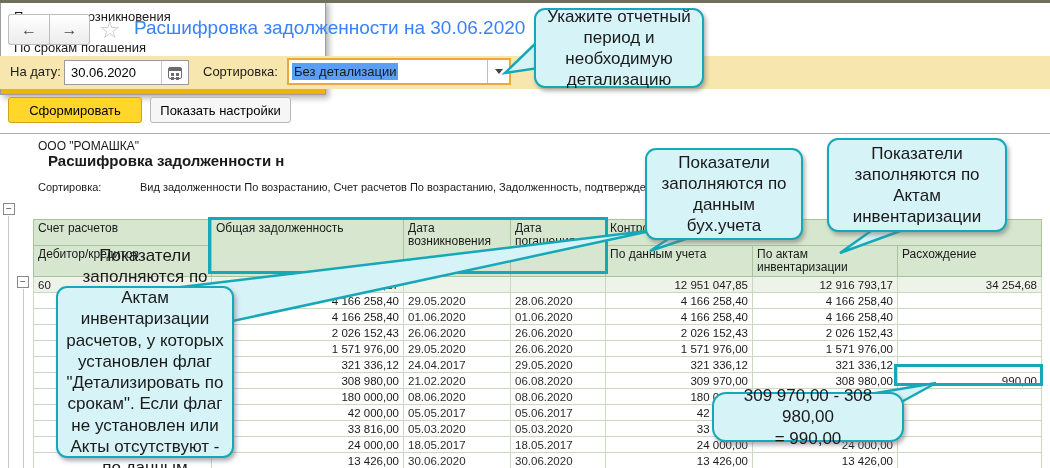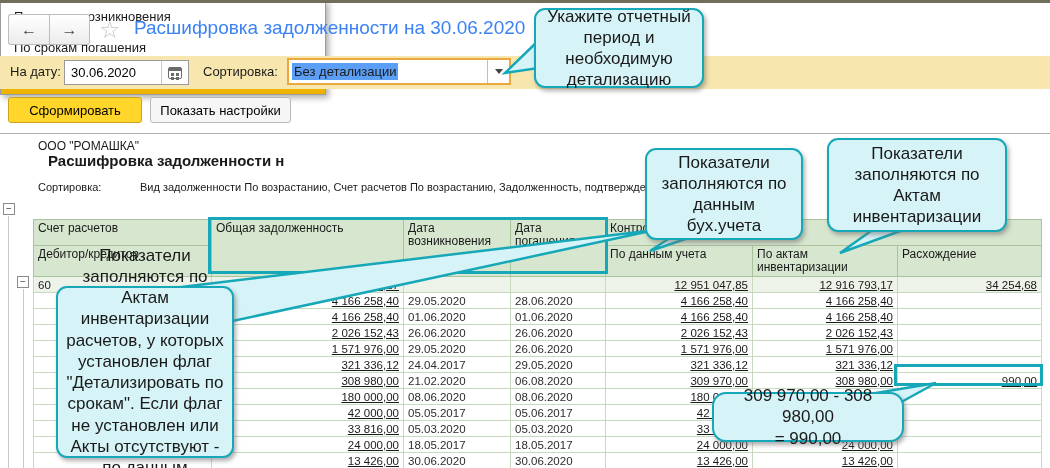--- a/index.html
+++ b/index.html
@@ -64,21 +64,21 @@
   
   #tbl-wrap { left:33px; top:219px; width:1008px; }
   table { border-collapse:collapse; table-layout:fixed; width:1008px; }
   col.c-acc{width:178px} col.c-tot{width:192px} col.c-d1{width:107px} col.c-d2{width:95px}
   col.c-uch{width:147px} col.c-akt{width:145px} col.c-dif{width:144px}
   th { background:var(--header-green,#d7e7cf); border:1px solid #a9c49d; font-weight:normal; font-size:12px;
        text-align:left; vertical-align:top; padding:2px 4px; line-height:13px; overflow:hidden; }
   thead tr { height:26px; }
   td { border:1px solid #c9d9c0; font-size:11.5px; padding:0 4px; white-space:nowrap; overflow:hidden; }
   tbody tr { height:16px; }
-  td.num { text-align:right;text-decoration:underline; }
+  td.num { text-align:right; }
   td.date { text-align:left; color:#2c2c2c; }
   tr.group-row td { background:var(--group-row-bg,#eef3ea); }
 
   
   #dropdown { left:291px; top:88px; width:326px; background:#fff; border:1px solid #9c9c9c;
               box-shadow:3px 3px 6px rgba(0,0,0,.30); z-index:40; }
   .dd-item { height:31px; line-height:31px; padding-left:13px; font-size:13px; cursor:pointer; }
   .dd-item.selected { background:linear-gradient(#f6c81f,#edb101); }
 
   

